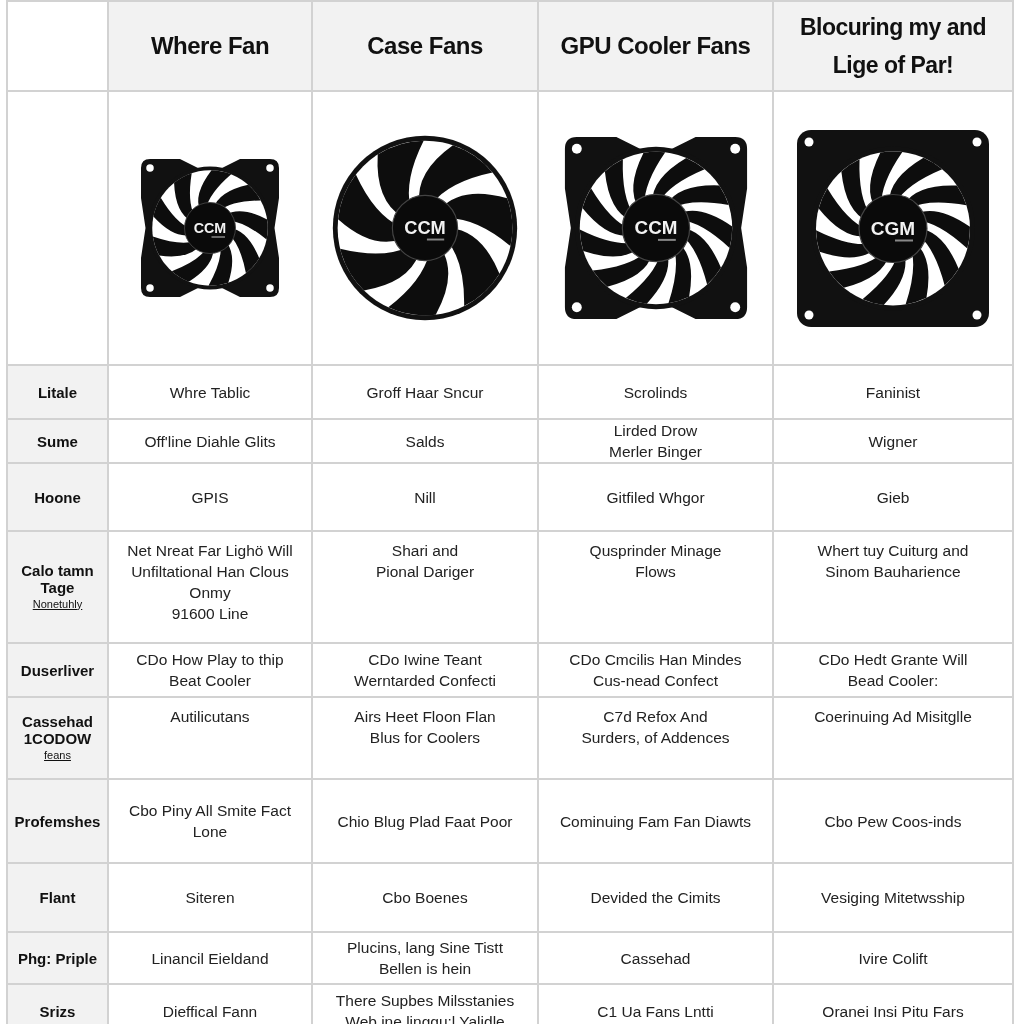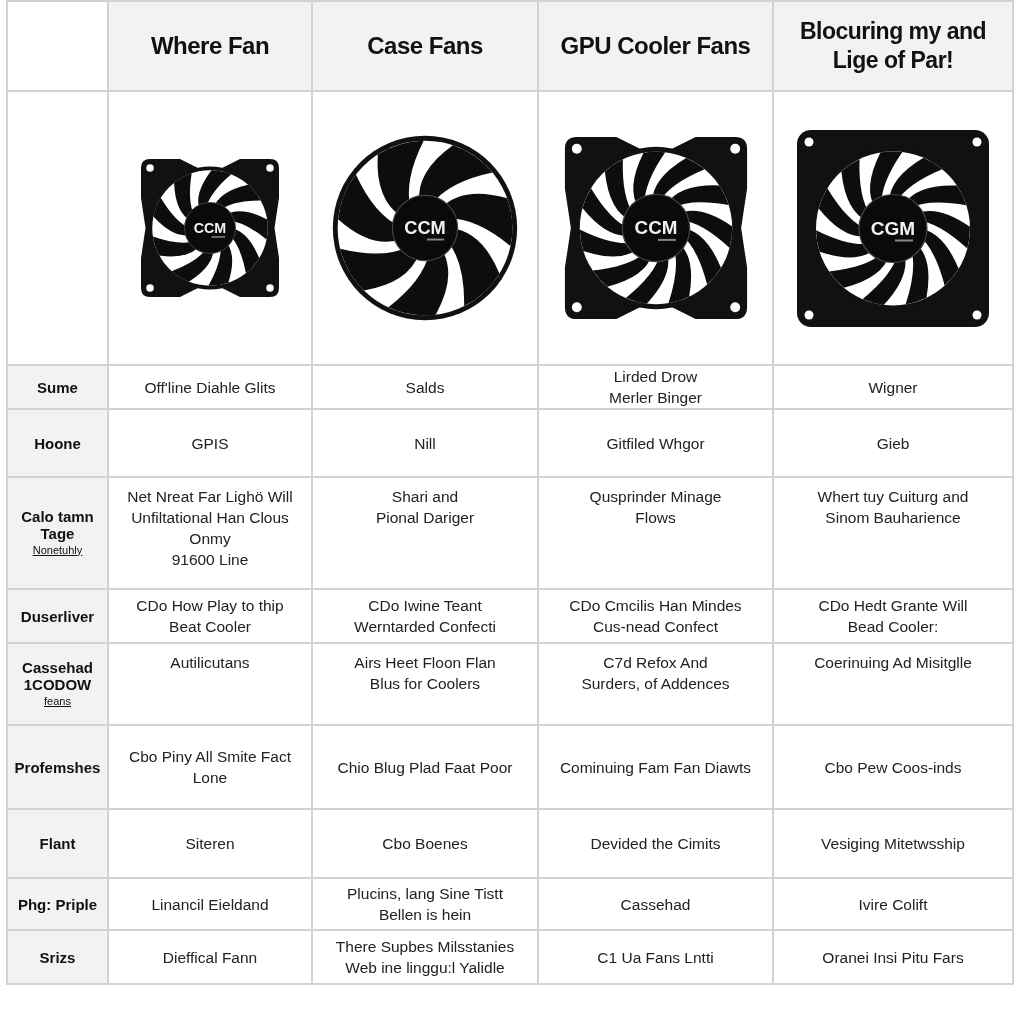--- a/index.html
+++ b/index.html
@@ -27,21 +27,21 @@
       <col class="c2">
       <col class="c3">
       <col class="c4">
     </colgroup>
   <thead>
     <tr>
       <th class="corner"></th>
       <th class="colhead">Where Fan</th>
       <th class="colhead">Case Fans</th>
       <th class="colhead">GPU Cooler Fans</th>
-      <th class="colhead" style="font-size:23px;line-height:29px;"><span>Blocuring my and<br>Lige of Par!</span></th>
+      <th class="colhead" style="font-size:23px;line-height:38px;"><span>Blocuring my and<br>Lige of Par!</span></th>
     </tr>
   </thead>
   <tbody id="tbody">
     <tr>
       <td class="imgcorner"></td>
       <td class="imgcell">
           <svg class="fan" width="150" height="150" viewBox="0 0 200 200">
             <path d="M8 20 Q8 8 20 8 H60 L100 28 L140 8 H180 Q192 8 192 20 V60 L186 100 L192 140 V180 Q192 192 180 192 H140 L100 172 L60 192 H20 Q8 192 8 180 V140 L14 100 L8 60 Z" fill="#111"></path>
             <circle cx="20" cy="20" r="5" fill="#fff"></circle>
             <circle cx="180" cy="20" r="5" fill="#fff"></circle>
@@ -123,20 +123,27 @@
             <path d="M82.97362091742258 82.8505110667893 Q69.15565683799775 63.08389929350386 87.42865787531336 26.533156198351378 A77 77 0 0 1 109.3402187018712 26.06859078493177 Q87.30347106694232 58.078854662987034 88.52825136767625 79.16764085402468 Z" fill="#0d0d0d"></path>
             <path d="M96.29981420489459 76.76464251109576 Q95.36204025398054 52.665355129244645 130.4950905576229 31.796043591023988 A77 77 0 0 1 149.17943153768277 43.251510452751845 Q113.33488450768851 58.266292771613536 102.96377665715404 76.6694748809377 Z" fill="#0d0d0d"></path>
             <path d="M110.80079033804905 78.84956812078252 Q123.04094311906692 58.06895859667564 163.87954745590082 59.50693757326286 A77 77 0 0 1 173.4045223455385 79.24540692200063 Q135.1325663370352 72.49762038481245 116.45832379903064 82.37231812338386 Z" fill="#0d0d0d"></path>
             <path d="M121.8725918536107 88.44333874615444 Q143.4045093433741 77.57910377492512 176.98269938824433 100.86782510152761 A77 77 0 0 1 174.32419596025653 122.62247238441103 Q145.77590658922483 96.25449153914892 124.72746942367398 94.46555814625134 Z" fill="#0d0d0d"></path>
             <circle cx="100" cy="102.5" r="34" fill="#0a0a0a" stroke="#444" stroke-width="1.2"></circle>
             <text x="100" y="108.5" text-anchor="middle" font-family="&quot;Liberation Sans&quot;, sans-serif" font-weight="bold" font-size="19" fill="#f2f2f2">CGM</text>
             <rect x="102" y="113.5" width="18" height="2" fill="#888"></rect>
           </svg>
         </td>
     </tr>
+  <tr style="height: 54px;">
+        <td class="rowhead"><span>Litale</span></td>
+        <td class="cell"><span>Whre Tablic</span></td>
+        <td class="cell"><span>Groff Haar Sncur</span></td>
+        <td class="cell"><span>Scrolinds</span></td>
+        <td class="cell"><span>Faninist</span></td>
+      </tr>
       <tr style="height: 40px;">
         <td class="rowhead"><span>Sume</span></td>
         <td class="cell"><span>Off'line Diahle Glits</span></td>
         <td class="cell"><span>Salds</span></td>
         <td class="cell"><span>Lirded Drow</span><br><span>Merler Binger</span></td>
         <td class="cell"><span>Wigner</span></td>
       </tr>
       <tr style="height: 68px;">
         <td class="rowhead"><span>Hoone</span></td>
         <td class="cell"><span>GPIS</span></td>

